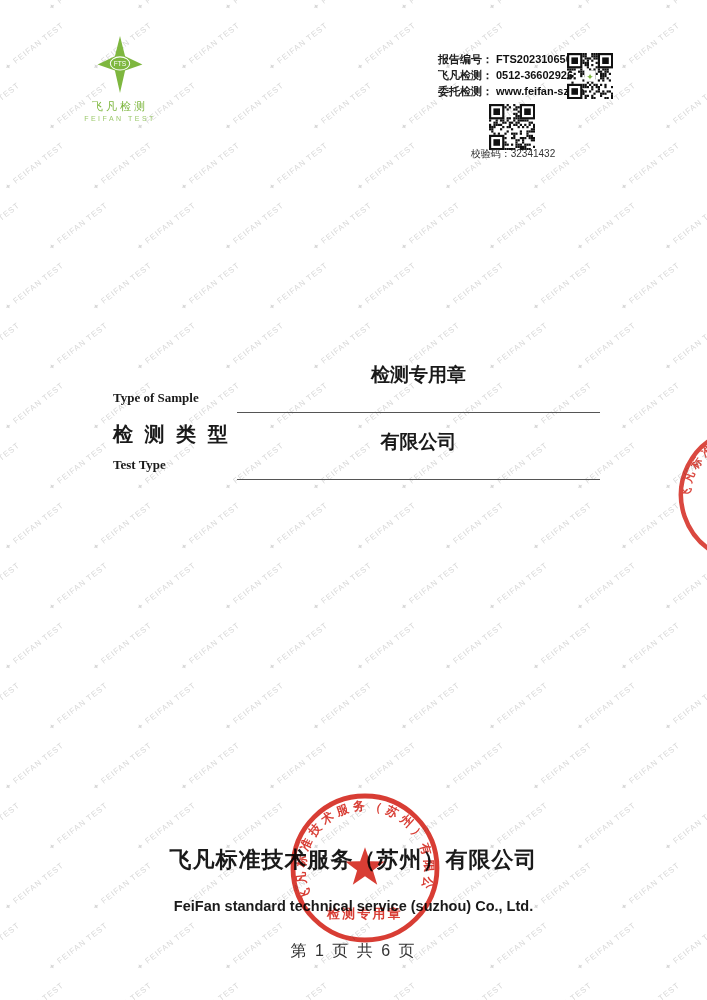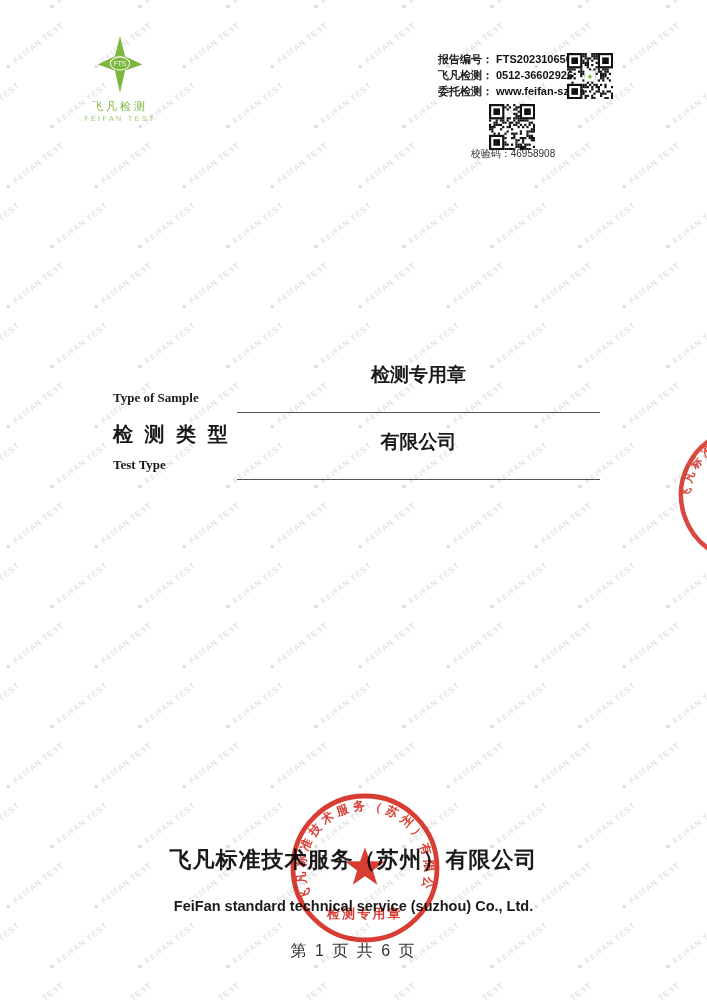--- a/index.html
+++ b/index.html
@@ -521,21 +521,21 @@
         <rect x="19.8" y="44.0" width="2.2" height="2.2" fill="#111"></rect>
         <rect x="22.0" y="44.0" width="2.2" height="2.2" fill="#111"></rect>
         <rect x="24.2" y="44.0" width="2.2" height="2.2" fill="#111"></rect>
         <rect x="30.8" y="44.0" width="2.2" height="2.2" fill="#111"></rect>
         <rect x="33.0" y="44.0" width="2.2" height="2.2" fill="#111"></rect>
         <rect x="35.2" y="44.0" width="2.2" height="2.2" fill="#111"></rect>
         <rect x="37.4" y="44.0" width="2.2" height="2.2" fill="#111"></rect>
         <rect x="39.6" y="44.0" width="2.2" height="2.2" fill="#111"></rect>
       </svg></div>
   <div class="verify-line">
-    <span>校验码：</span><span>46958908</span>
+    <span>校验码：</span><span>32341432</span>
   </div>
 
 
   <div class="form">
     <div class="form-row">
       <div class="form-label-en">Type of Sample</div>
       <div class="form-value">检测专用章</div>
       <div class="form-underline"></div>
     </div>
     <div class="form-row">

